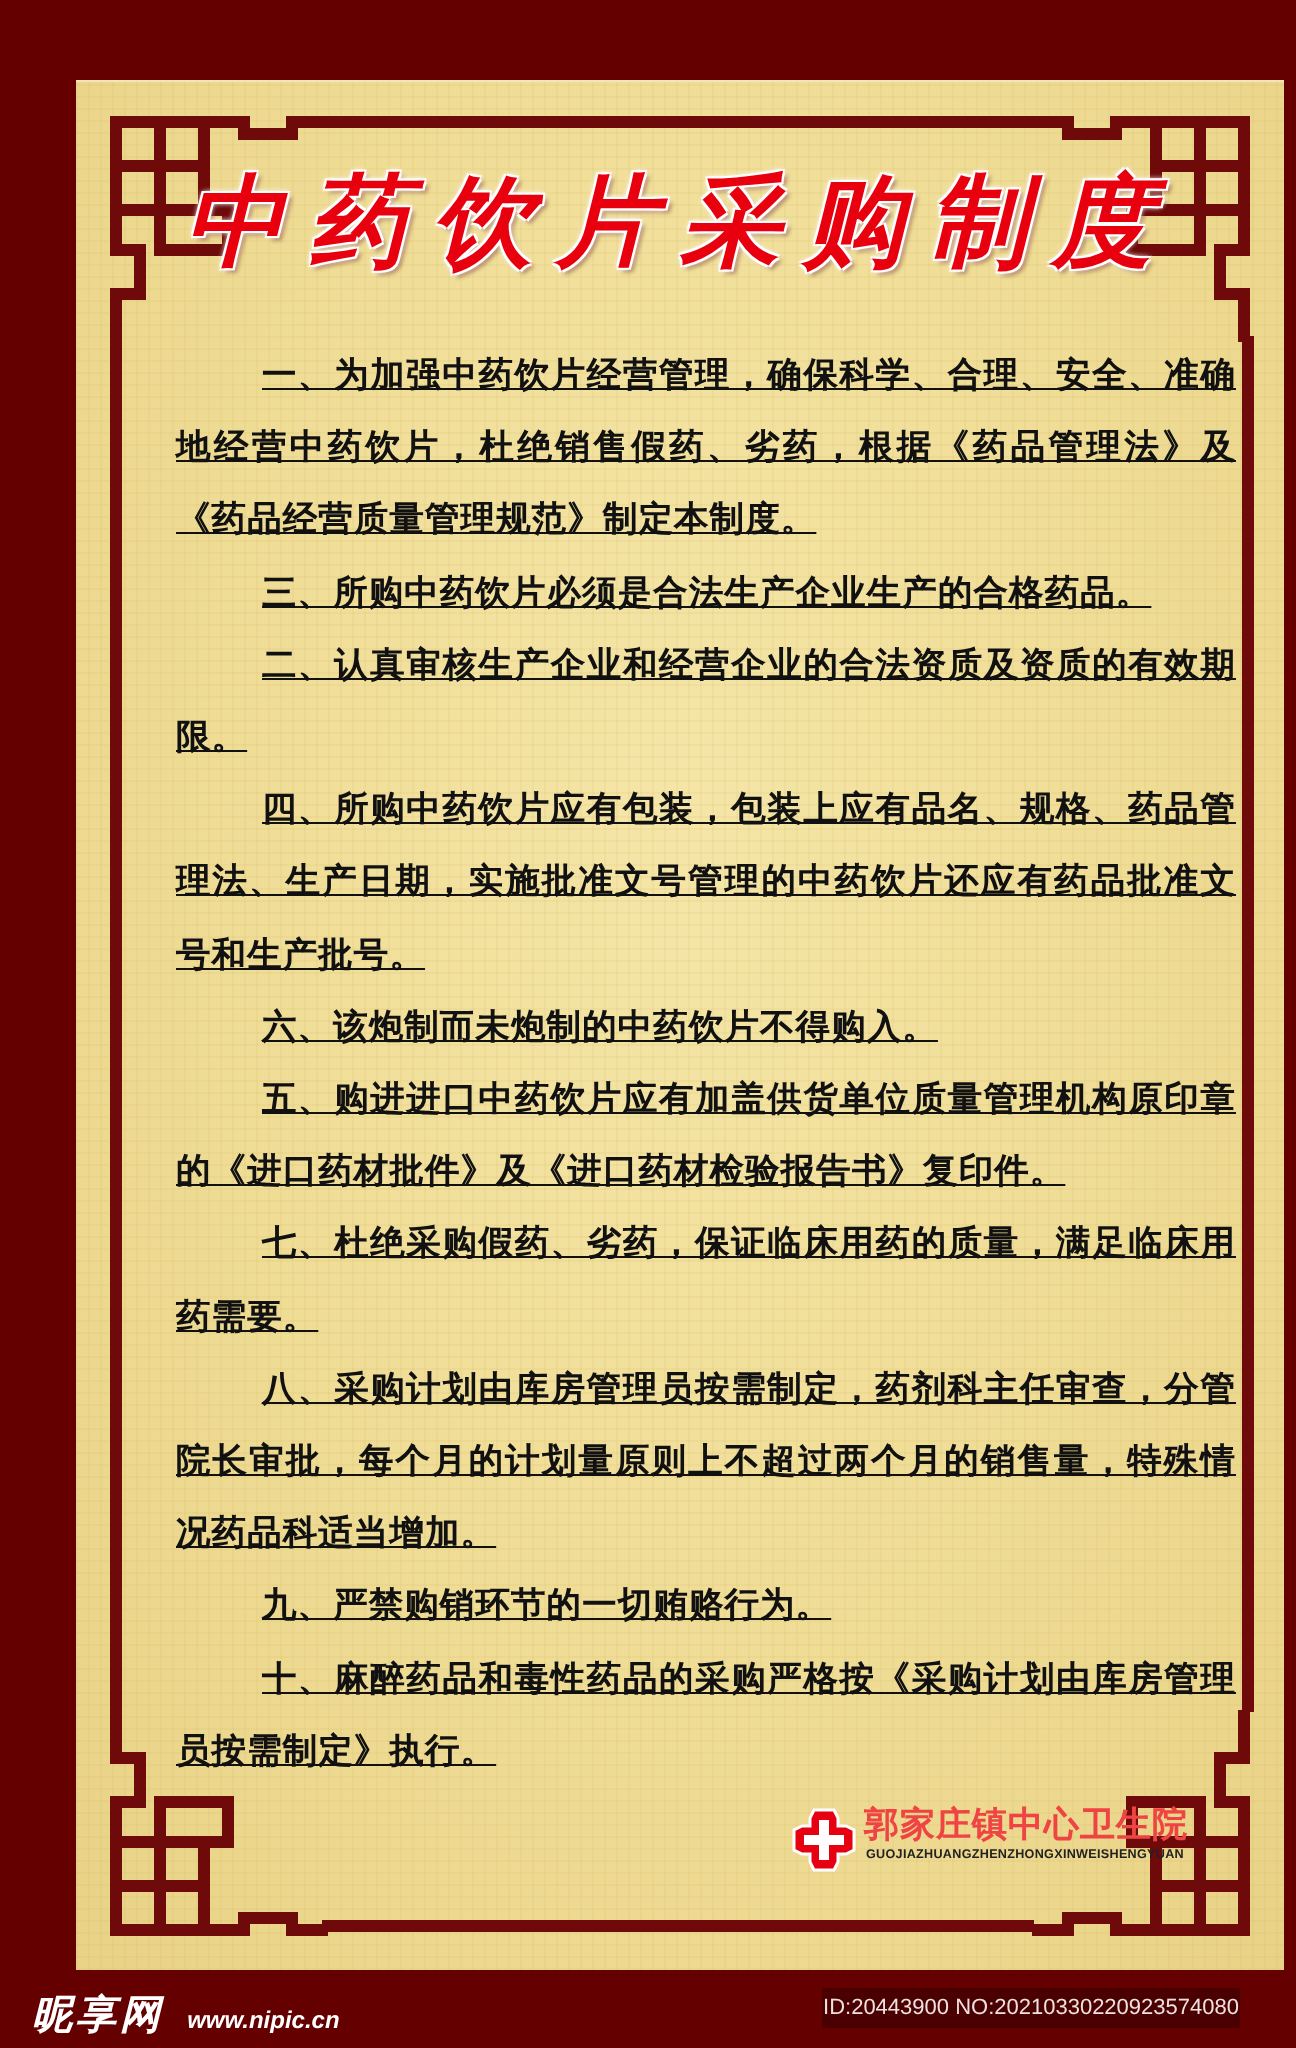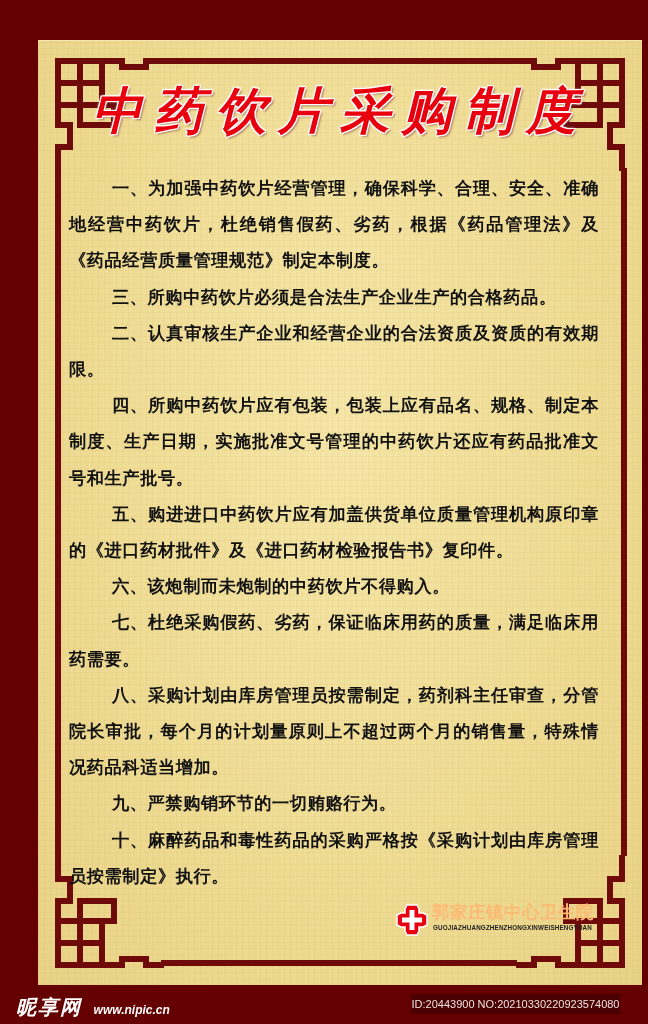--- a/index.html
+++ b/index.html
@@ -19,32 +19,33 @@
     }
     .frame { position: absolute; left: 0; top: 0; width: 604px; height: 944px; }
     .title {
       position: absolute; left: 16px; top: 78px; width: 648px; text-align: center;
       font-family: "DejaVu Serif", "Liberation Serif", serif;
       font-size: 50px; font-weight: bold; font-style: italic;
       color: #e8000e; letter-spacing: 12px;
       text-shadow: 0 0 3px #fff, 0 0 3px #fff, 1px 1px 0 #fff, -1px -1px 0 #fff, 1px -1px 0 #fff, -1px 1px 0 #fff, 2px 2px 2px rgba(90,0,0,0.5);
     }
     .body-text {
-      position: absolute; left: 69px; top: 170px; width: 530px;
+      position: absolute; left: 88px; top: 170px; width: 530px;
       font-size: 17.2px; line-height: 36.2px; color: #111;
       font-weight: bold; letter-spacing: 0.6px;
       text-align: justify;
+      text-decoration: underline;
     }
     .body-text p { margin: 0; text-indent: 2.5em; }
     .hospital {
       position: absolute; left: 395px; top: 898px; width: 200px; height: 44px;
     }
     .hospital .cross { position: absolute; left: 0; top: 5px; width: 34px; height: 34px; }
     .hospital .name {
-      position: absolute; left: 37px; top: 2px; font-size: 17.5px; font-weight: bold; color: #fdba74;
+      position: absolute; left: 37px; top: 2px; font-size: 17.5px; font-weight: bold; color: #ef4444;
       letter-spacing: 0.5px; white-space: nowrap;
     }
     .hospital .pinyin {
       position: absolute; left: 38px; top: 26px; font-size: 6.3px; font-weight: bold; color: #222;
       letter-spacing: 0.15px; white-space: nowrap; font-family: "Liberation Sans", sans-serif;
     }
     .watermark {
       position: absolute; left: 16px; top: 994px; white-space: nowrap; color: #fff;
       font-weight: bold; font-style: italic;
     }
@@ -84,23 +85,23 @@
     <use href="#corner" transform="translate(604,944) scale(-1,-1)"></use>
   </svg>
 </div>
 
 <div class="title">中药饮片采购制度</div>
 
 <div class="body-text">
   <p>一、为加强中药饮片经营管理，确保科学、合理、安全、准确地经营中药饮片，杜绝销售假药、劣药，根据《药品管理法》及《药品经营质量管理规范》制定本制度。</p>
   <p>三、所购中药饮片必须是合法生产企业生产的合格药品。</p>
   <p>二、认真审核生产企业和经营企业的合法资质及资质的有效期限。</p>
-  <p>四、所购中药饮片应有包装，包装上应有品名、规格、制定本制度、生产日期，实施批准文号管理的中药饮片还应有药品批准文号和生产批号。</p>
+  <p>四、所购中药饮片应有包装，包装上应有品名、规格、药品管理法、生产日期，实施批准文号管理的中药饮片还应有药品批准文号和生产批号。</p>
+  <p>六、该炮制而未炮制的中药饮片不得购入。</p>
   <p>五、购进进口中药饮片应有加盖供货单位质量管理机构原印章的《进口药材批件》及《进口药材检验报告书》复印件。</p>
-  <p>六、该炮制而未炮制的中药饮片不得购入。</p>
   <p>七、杜绝采购假药、劣药，保证临床用药的质量，满足临床用药需要。</p>
   <p>八、采购计划由库房管理员按需制定，药剂科主任审查，分管院长审批，每个月的计划量原则上不超过两个月的销售量，特殊情况药品科适当增加。</p>
   <p>九、严禁购销环节的一切贿赂行为。</p>
   <p>十、麻醉药品和毒性药品的采购严格按《采购计划由库房管理员按需制定》执行。</p>
 </div>
 
 <div class="hospital">
   <svg class="cross" viewBox="0 0 34 34" xmlns="http://www.w3.org/2000/svg">
     <path d="M12 2 H22 L24 6 V10 H28 L32 12 V22 L28 24 H24 V28 L22 32 H12 L10 28 V24 H6 L2 22 V12 L6 10 H10 V6 Z" fill="#e60012" stroke="#fff" stroke-width="1.5"></path>
     <path d="M14.5 7 H19.5 V14.5 H27 V19.5 H19.5 V27 H14.5 V19.5 H7 V14.5 H14.5 Z" fill="#fff"></path>

